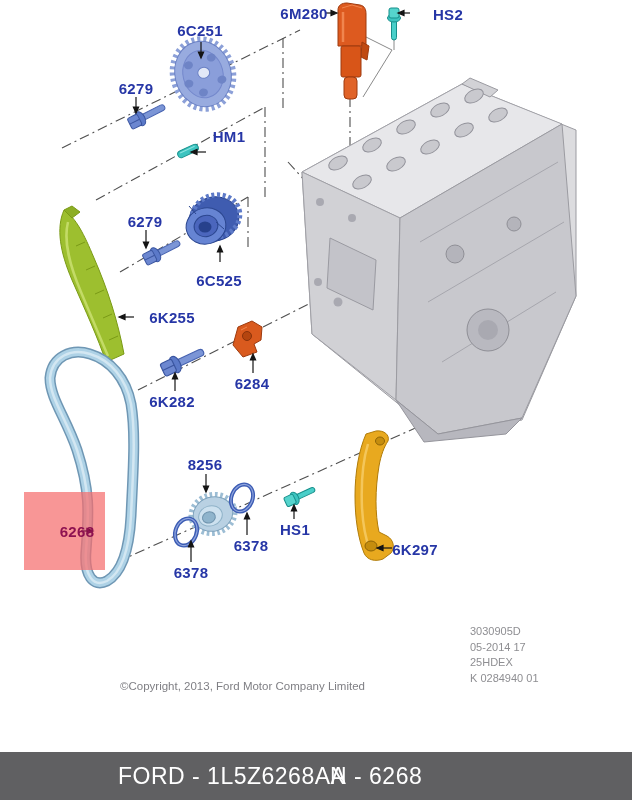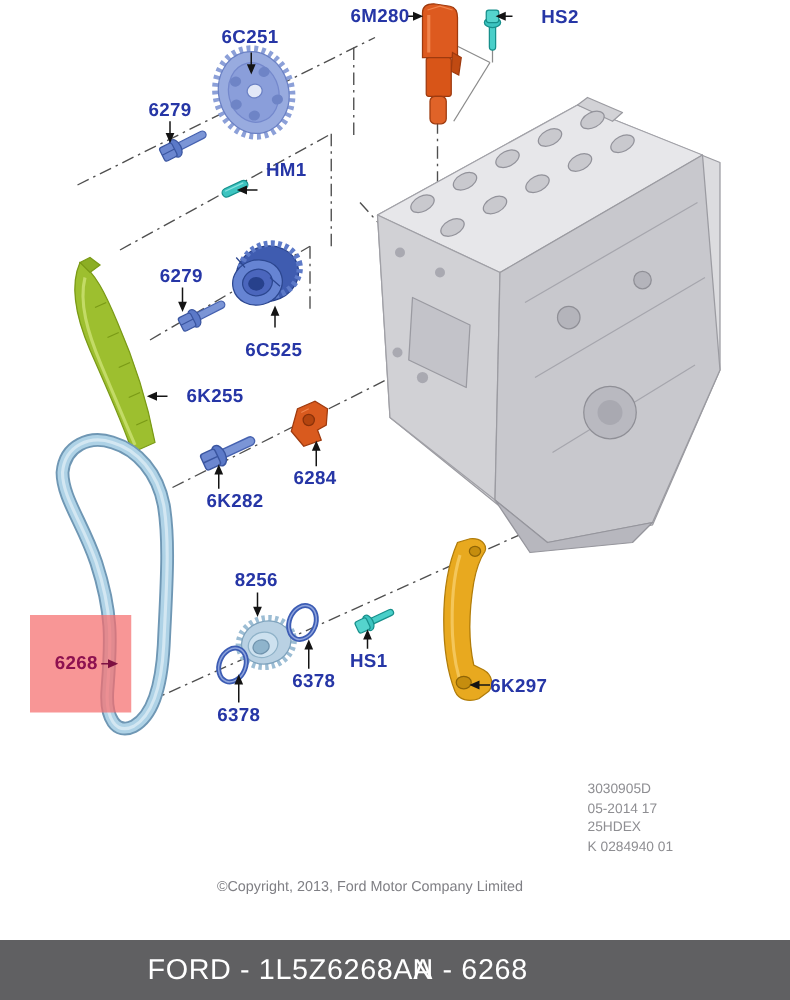--- a/index.html
+++ b/index.html
@@ -2,24 +2,24 @@
 <html><head>
 <meta charset="utf-8">
 <style>
   html,body{margin:0;padding:0;background:#ffffff;}
   body{width:632px;height:800px;overflow:hidden;font-family:"Liberation Sans",sans-serif;}
   .stage{position:relative;width:632px;height:800px;background:#ffffff;}
   .art{position:absolute;left:0;top:0;width:632px;height:752px;}
   .art svg{position:absolute;left:0;top:0;}
   .callout{position:absolute;transform:translate(-50%,-50%);font-weight:700;font-size:15px;
            color:#2636a6;letter-spacing:.3px;white-space:nowrap;cursor:pointer;}
-  .callout.maroon{color:#8e1150;}
+  .callout.maroon{color:#8e1150;margin-left:16px;}
   .plate{position:absolute;left:470px;top:624px;width:120px;text-align:left;
          color:#8e8e92;font-size:11px;line-height:15.5px;}
-  .copyright{position:absolute;left:120px;top:704px;width:352px;text-align:center;
+  .copyright{position:absolute;left:120px;top:680px;width:352px;
              color:#7f7f84;font-size:11.5px;}
   .footer{position:absolute;left:0;bottom:0;width:632px;height:48px;background:#606062;}
   .footer span{position:absolute;top:50%;transform:translateY(-50%);color:#ffffff;
                font-size:23px;letter-spacing:.5px;white-space:nowrap;}
   .f-left{left:118px;}
   .f-right{left:330px;}
 </style>
 </head>
 <body>
 
@@ -232,21 +232,21 @@
     </svg>
 
     <div class="callout" style="left:200px;top:30px">6C251</div>
     <div class="callout" style="left:304px;top:13px">6M280</div>
     <div class="callout" style="left:448px;top:14px">HS2</div>
     <div class="callout" style="left:136px;top:88px">6279</div>
     <div class="callout" style="left:229px;top:136px">HM1</div>
     <div class="callout" style="left:145px;top:221px">6279</div>
     <div class="callout" style="left:219px;top:280px">6C525</div>
     <div class="callout" style="left:172px;top:317px">6K255</div>
-    <div class="callout" style="left:188px;top:401px">6K282</div>
+    <div class="callout" style="left:172px;top:401px">6K282</div>
     <div class="callout" style="left:252px;top:383px">6284</div>
     <div class="callout" style="left:205px;top:464px">8256</div>
     <div class="callout" style="left:251px;top:545px">6378</div>
     <div class="callout" style="left:191px;top:572px">6378</div>
     <div class="callout" style="left:295px;top:529px">HS1</div>
     <div class="callout" style="left:415px;top:549px">6K297</div>
     <div class="callout maroon" style="left:61px;top:531px">6268</div>
 
     <div class="plate">
       <div>3030905D</div>

